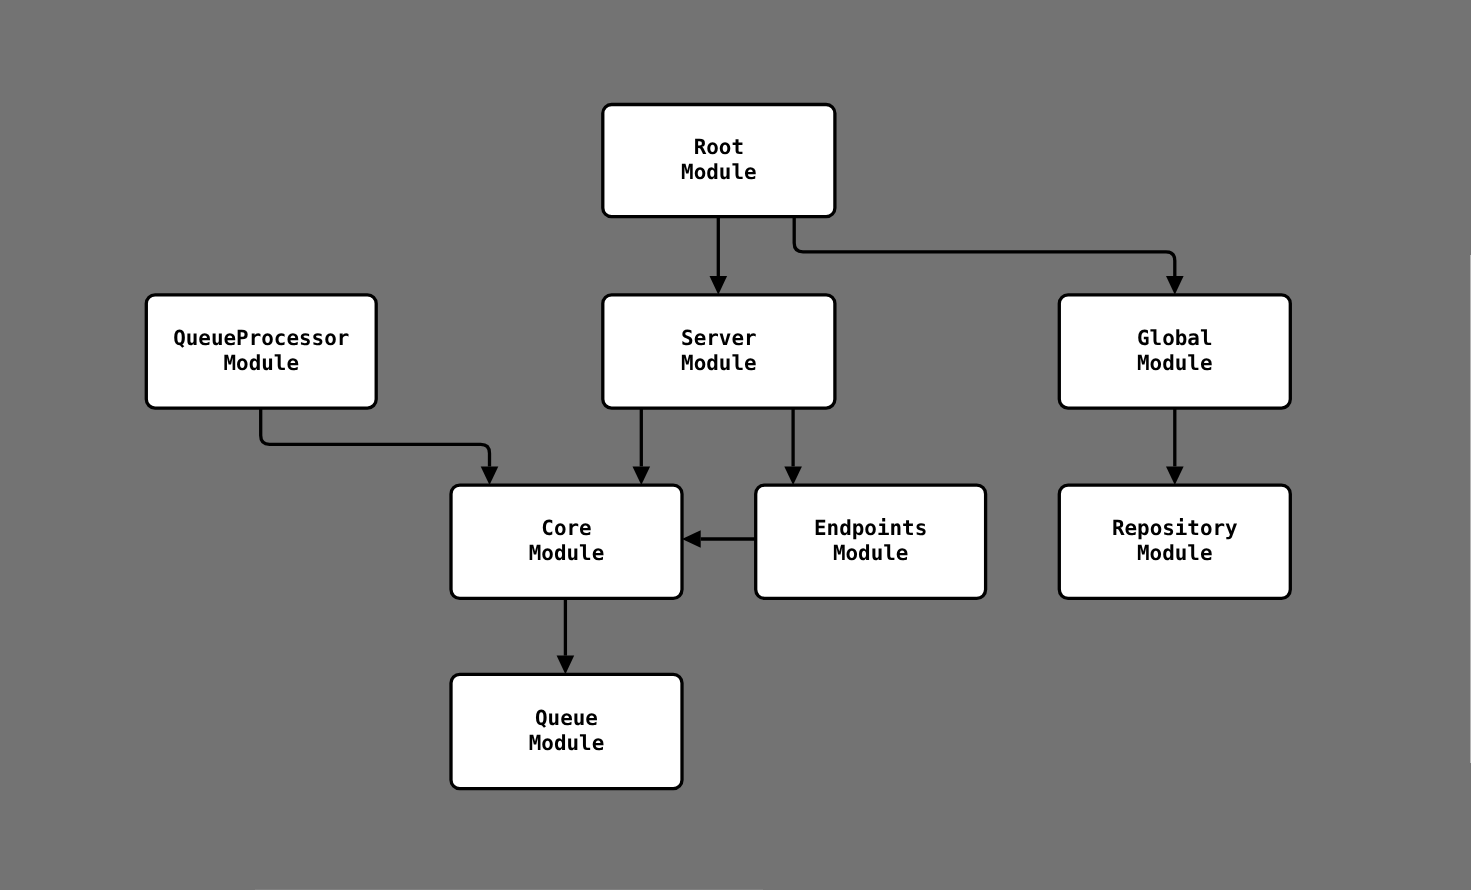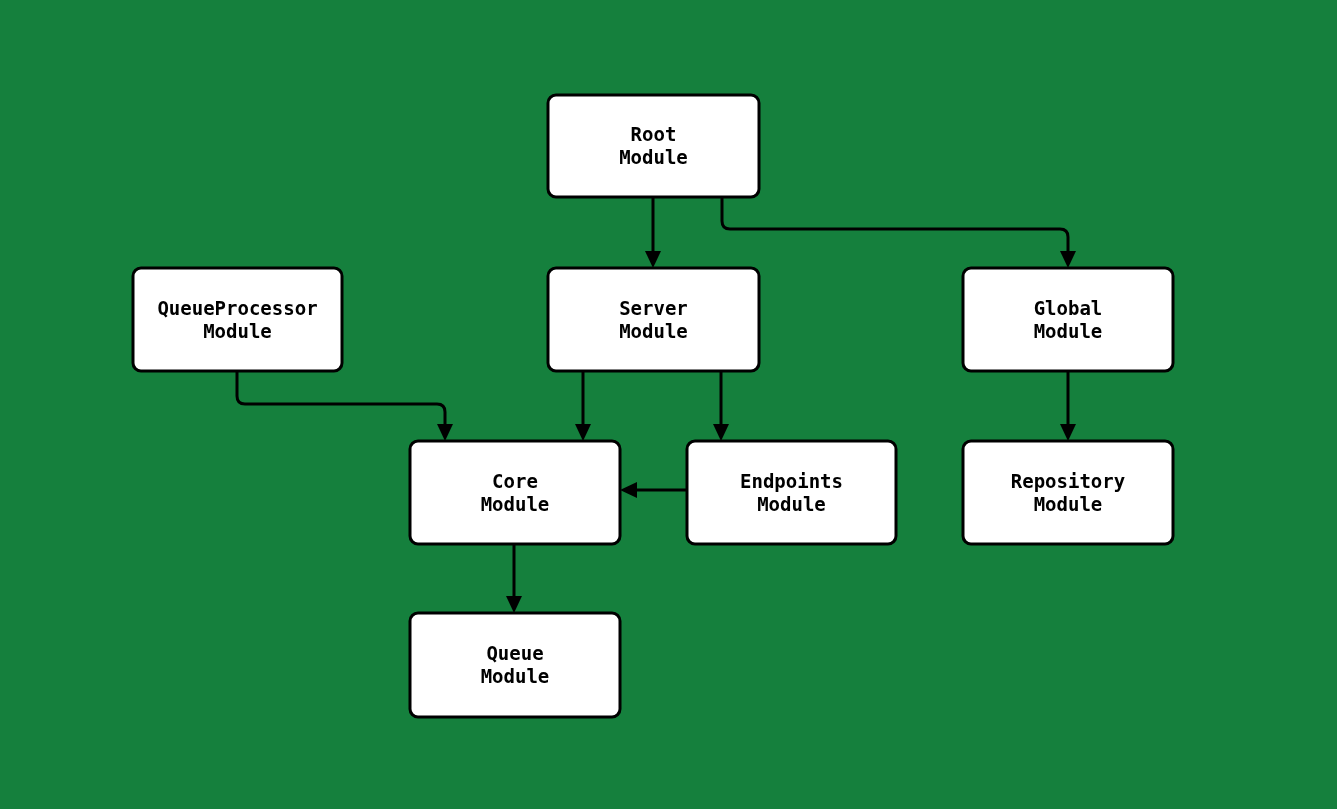--- a/index.html
+++ b/index.html
@@ -11,21 +11,21 @@
   body {
     width: 1337px;
     height: 809px;
     overflow: hidden;
     font-family: "DejaVu Sans Mono", "Liberation Mono", monospace;
   }
   #diagram-root {
     position: relative;
     width: 1337px;
     height: 809px;
-    background: #15803d;
+    background: #737373;
   }
   svg.diagram-canvas {
     display: block;
     width: 1337px;
     height: 809px;
   }
   .node-box {
     fill: #ffffff;
     stroke: #000000;
     stroke-width: 3;

